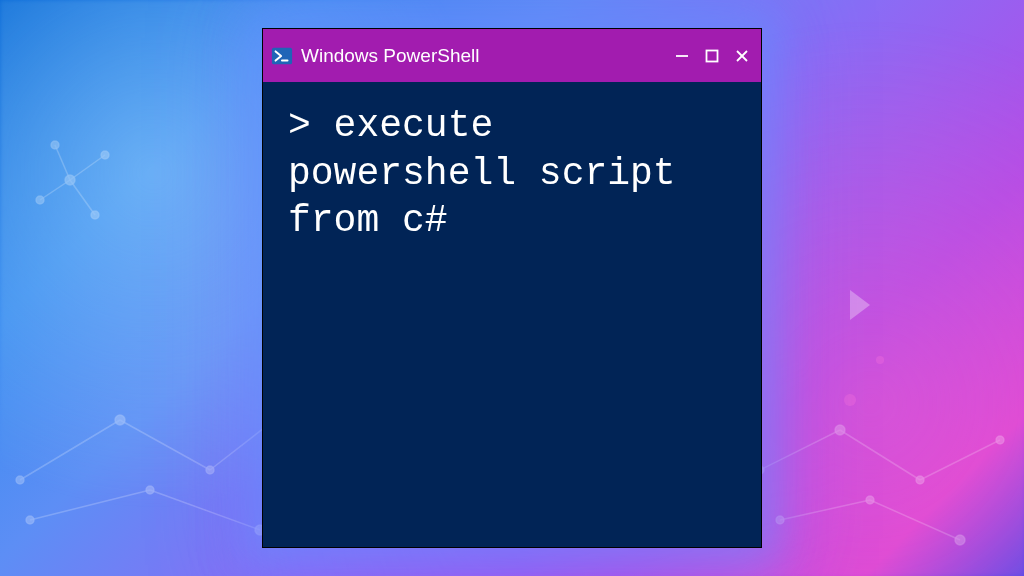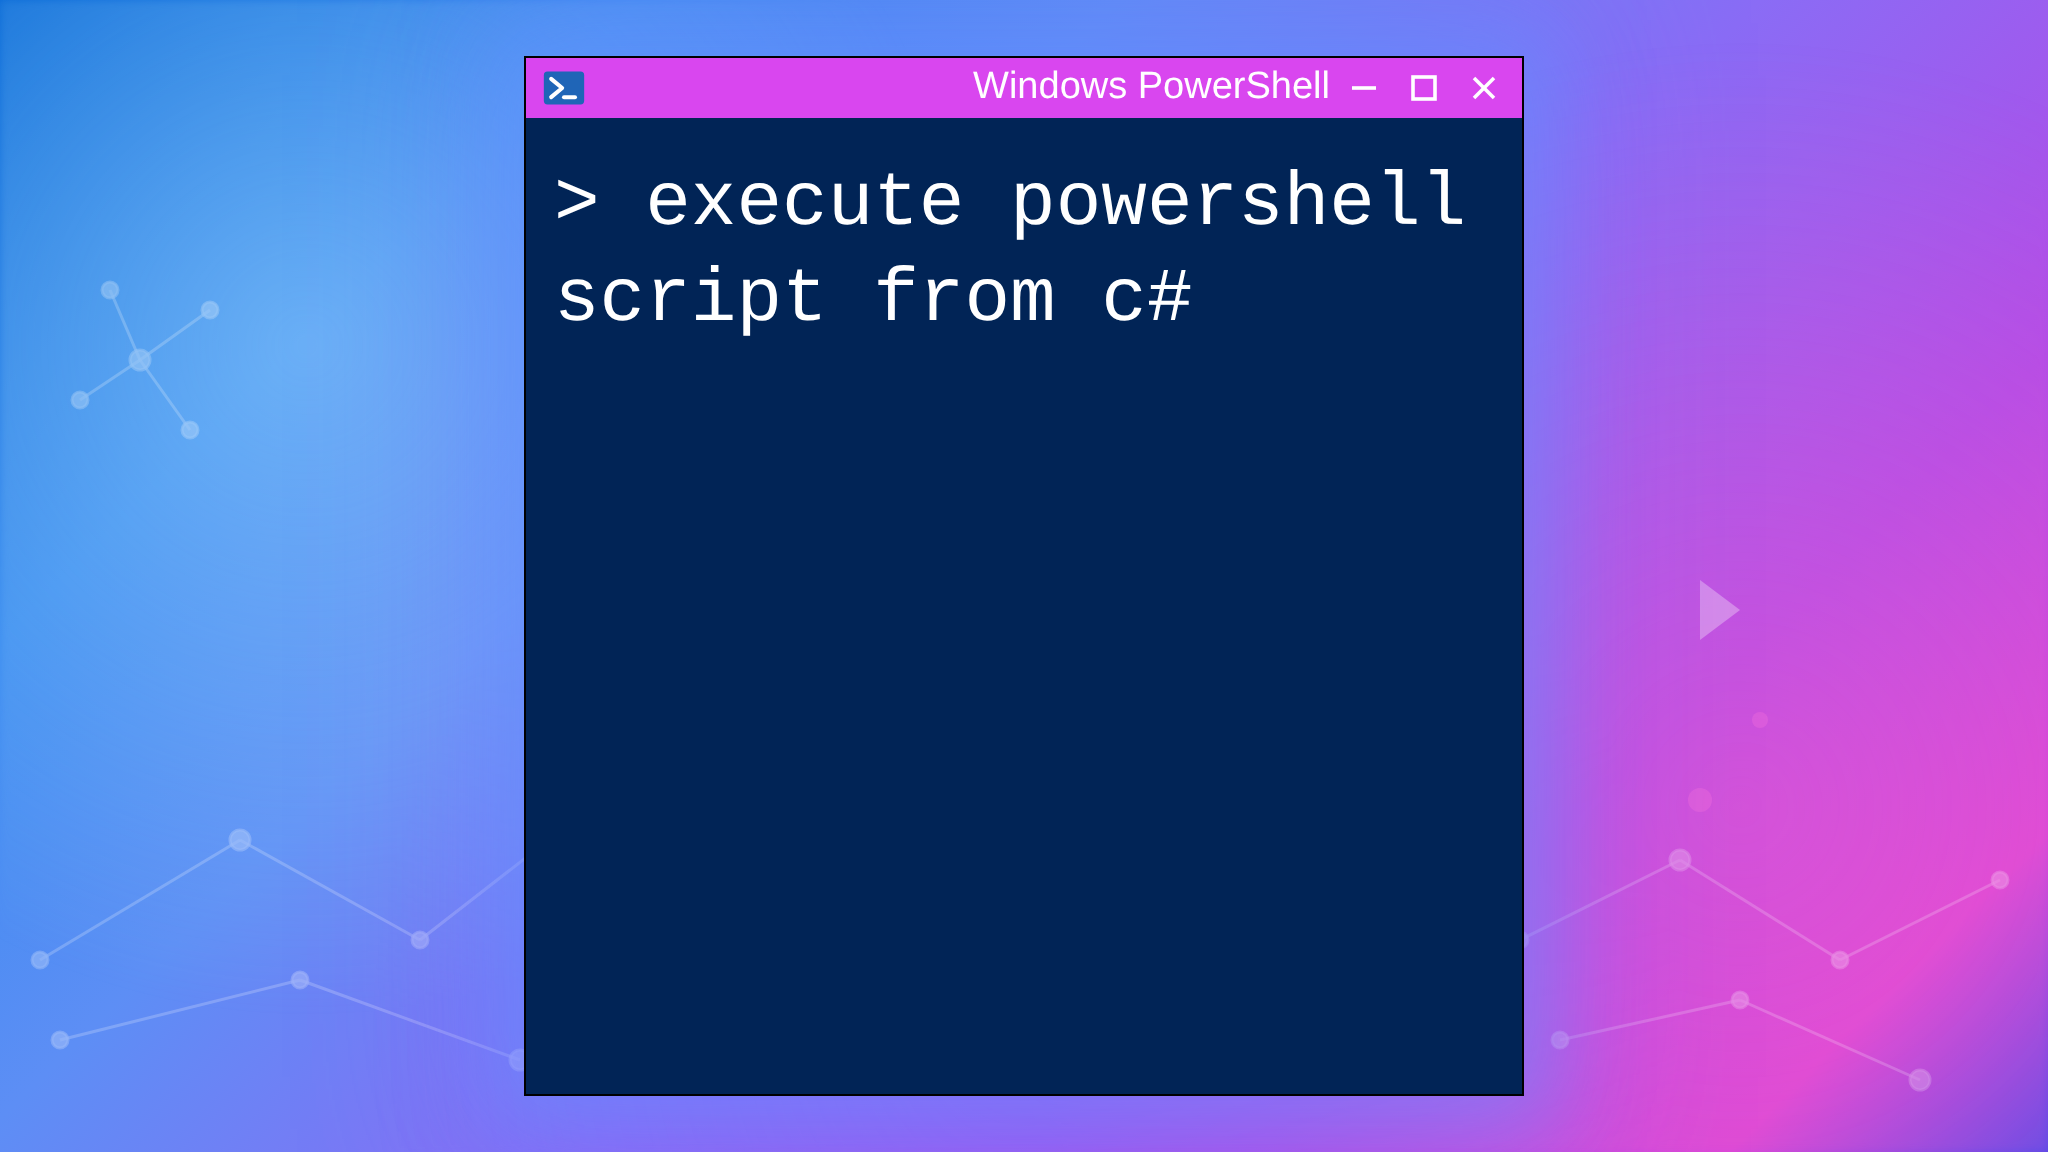--- a/index.html
+++ b/index.html
@@ -39,28 +39,27 @@
       width: 500px;
       height: 520px;
       background: #012456;
       border: 1px solid #000;
       box-shadow: 0 0 40px 18px rgba(90, 150, 255, 0.45), 0 0 80px 30px rgba(140, 100, 255, 0.25);
       display: flex;
       flex-direction: column;
     }
 
     .titlebar {
-      height: 30px;
-      background: #d946ef;
+      height: 53px;
+      background: #a21caf;
       display: flex;
       align-items: center;
       padding: 0 10px 0 8px;
       gap: 8px;
       flex-shrink: 0;
-      text-align: right;
     }
 
     .ps-icon {
       width: 22px;
       height: 22px;
       flex-shrink: 0;
     }
 
     .title-text {
       color: #fff;
@@ -90,21 +89,21 @@
       height: 18px;
     }
 
     .win-ctrl svg {
       width: 14px;
       height: 14px;
     }
 
     .terminal-body {
       flex: 1;
-      padding: 20px 14px;
+      padding: 20px 25px;
       color: #fff;
       font-family: Consolas, 'Courier New', monospace;
       font-size: 38px;
       line-height: 1.25;
       word-wrap: break-word;
       overflow: hidden;
     }
 
     .prompt-symbol {
       display: inline;

